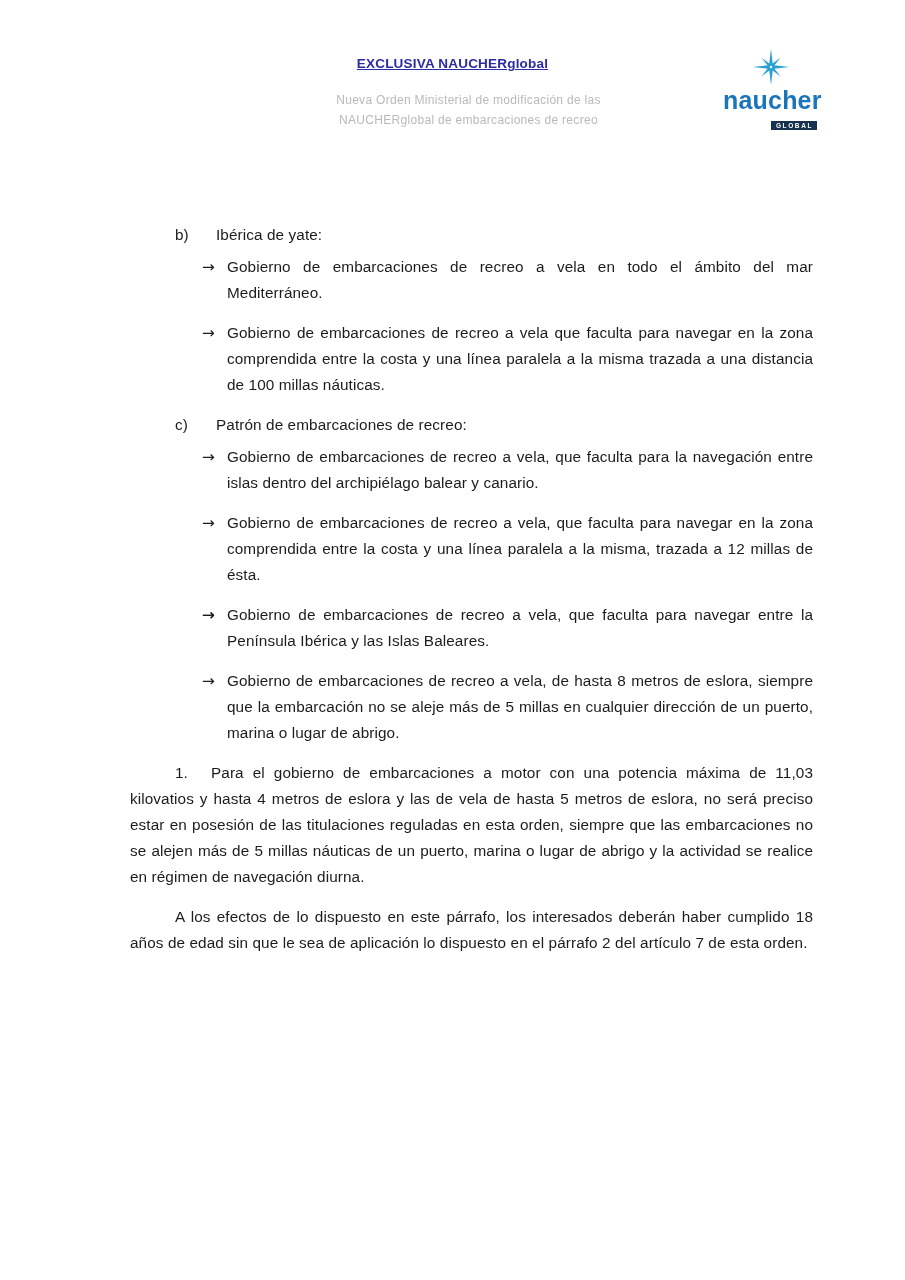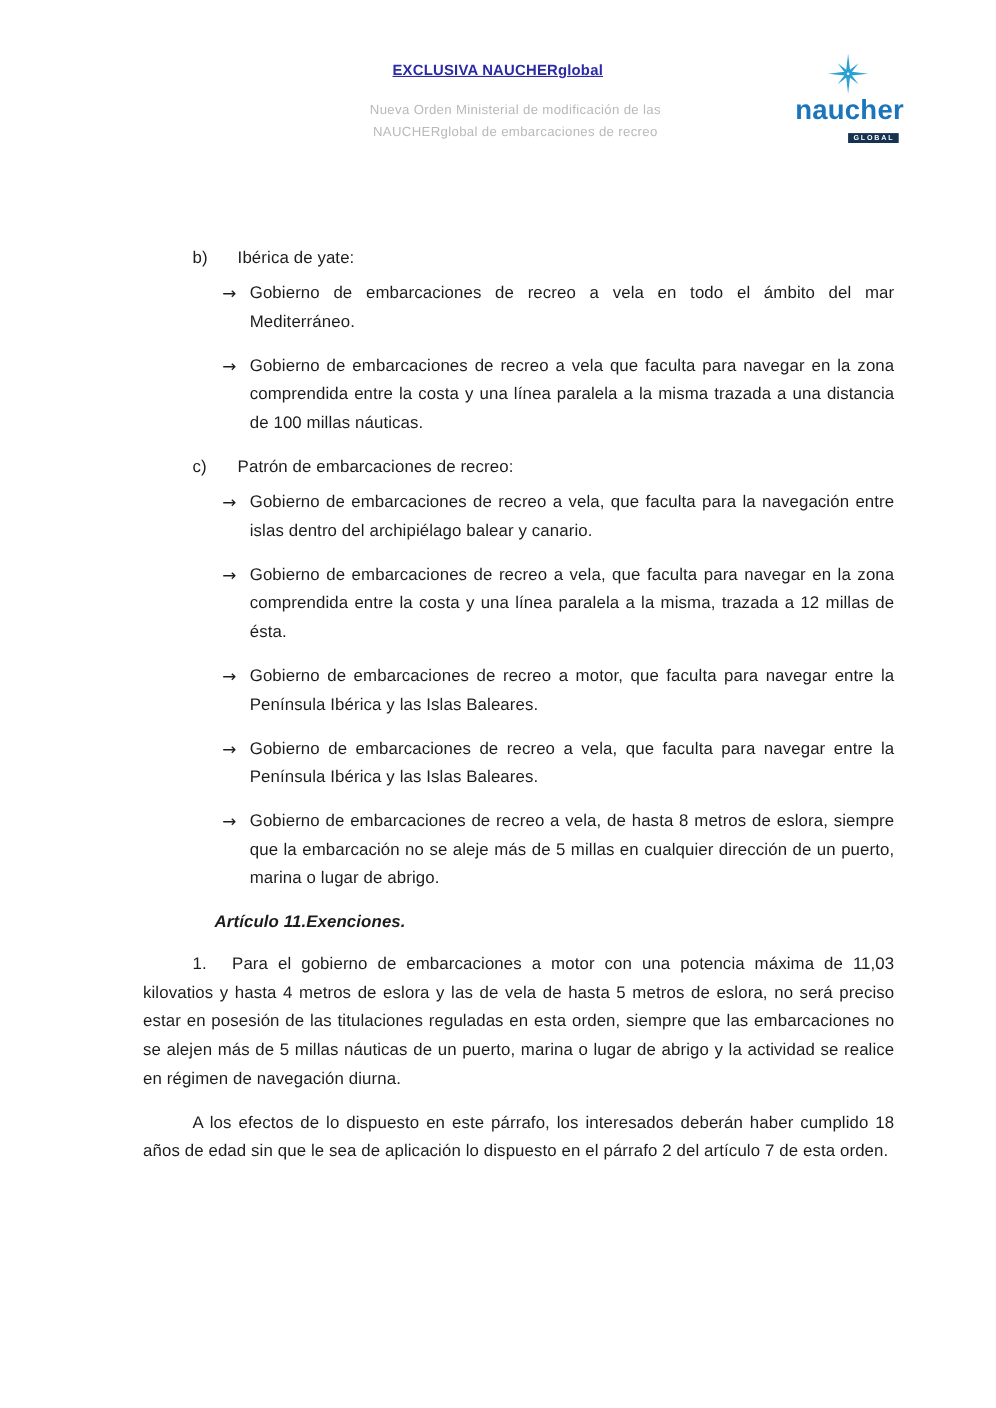--- a/index.html
+++ b/index.html
@@ -130,36 +130,34 @@
       <div class="bullet">
         <span class="arrow">→</span>
         <span>Gobierno de embarcaciones de recreo a vela, que faculta para la navegación entre islas dentro del archipiélago balear y canario.</span>
       </div>
       <div class="bullet">
         <span class="arrow">→</span>
         <span>Gobierno de embarcaciones de recreo a vela, que faculta para navegar en la zona comprendida entre la costa y una línea paralela a la misma, trazada a 12 millas de ésta.</span>
       </div>
       <div class="bullet">
         <span class="arrow">→</span>
-        <span>Gobierno de embarcaciones de recreo a motor, que faculta para navegar entre la Península Ibérica y las Islas Baleares.</span>
       </div>
       <div class="bullet">
         <span class="arrow">→</span>
         <span>Gobierno de embarcaciones de recreo a vela, que faculta para navegar entre la Península Ibérica y las Islas Baleares.</span>
       </div>
     </div>
 
     <div>
       <div class="bullet">
         <span class="arrow">→</span>
         <span>Gobierno de embarcaciones de recreo a vela, de hasta 8 metros de eslora, siempre que la embarcación no se aleje más de 5 millas en cualquier dirección de un puerto, marina o lugar de abrigo.</span>
       </div>
     </div>
 
-    <div class="article-heading">Artículo 11.Exenciones.</div>
 
     <p class="para">
       <span class="num">1.</span><span>Para el gobierno de embarcaciones a motor con una potencia máxima de 11,03 kilovatios y hasta 4 metros de eslora y las de vela de hasta 5 metros de eslora, no será preciso estar en posesión de las titulaciones reguladas en esta orden, siempre que las embarcaciones no se alejen más de 5 millas náuticas de un puerto, marina o lugar de abrigo y la actividad se realice en régimen de navegación diurna.</span>
     </p>
     <p class="para">
       <span>A los efectos de lo dispuesto en este párrafo, los interesados deberán haber cumplido 18 años de edad sin que le sea de aplicación lo dispuesto en el párrafo 2 del artículo 7 de esta orden.</span>
     </p>
 
   </div>
 </div>

